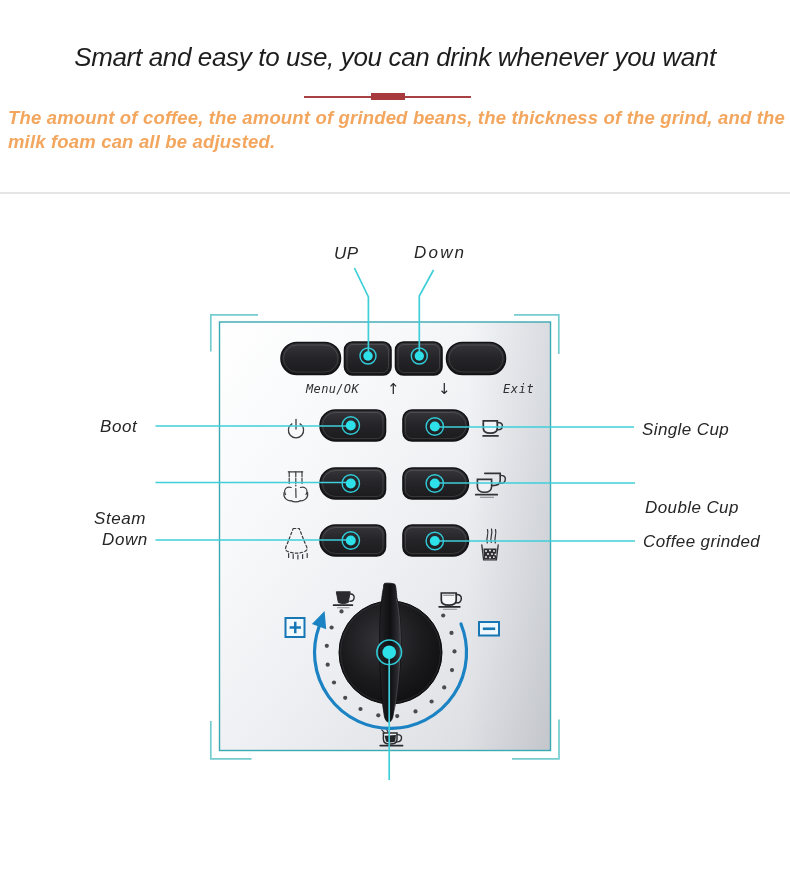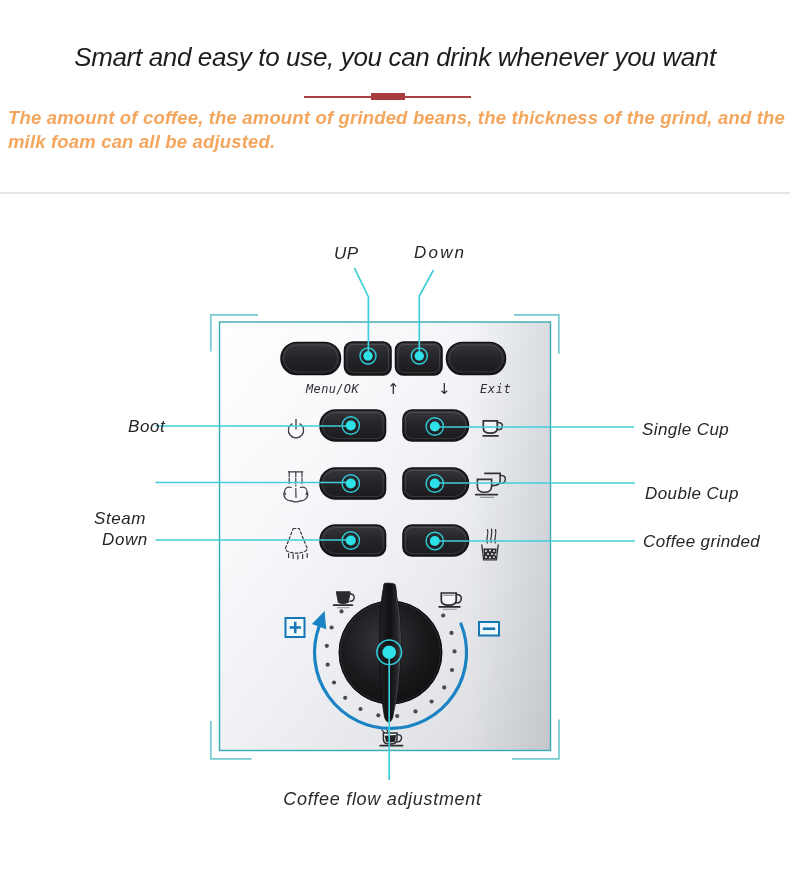--- a/index.html
+++ b/index.html
@@ -9,30 +9,30 @@
          font-size:26px;color:#1d1d1d;letter-spacing:-0.35px;}
   .divider-line{position:absolute;left:304px;top:96px;width:167px;height:2px;background:#a84044;}
   .divider-bar{position:absolute;left:371px;top:93px;width:34px;height:7px;background:#a63a3c;}
   .subtitle{position:absolute;left:8px;top:106px;width:784px;
             font-size:18.5px;font-weight:bold;color:#f3a65e;line-height:23.6px;letter-spacing:0.17px;}
   .subtitle span{display:block;}
   .rule{position:absolute;left:0;top:192px;width:790px;height:2px;background:#e4e5e7;}
   .fig-label{position:absolute;color:#262626;font-size:17px;line-height:20px;white-space:nowrap;letter-spacing:0.6px;}
   .lbl-up{left:334px;top:244px;letter-spacing:0.5px;}
   .lbl-down{left:414px;top:243px;letter-spacing:2.2px;}
-  .lbl-boot{left:100px;top:417px;margin-left:28px;}
+  .lbl-boot{left:100px;top:417px;}
   .lbl-steam{left:94px;top:473px;margin-top:36px;}
   .lbl-clean{left:102px;top:530px;}
   .lbl-single{left:642px;top:420px;letter-spacing:0.4px;}
-  .lbl-double{left:645px;top:484px;letter-spacing:0.4px;}
+  .lbl-double{left:645px;top:498px;letter-spacing:0.4px;}
   .lbl-powder{left:643px;top:532px;letter-spacing:0.4px;}
   .lbl-flow{left:230px;top:789px;width:305px;text-align:center;font-size:18px;color:#2b2b2b;letter-spacing:0.7px;}
   .print-label{position:absolute;font-family:"DejaVu Sans Mono",monospace;font-size:12px;color:#2f2f33;white-space:nowrap;margin-left:25px;}
   .prn-menu{left:281px;top:382px;letter-spacing:0.35px;}
-  .prn-exit{left:455px;top:382px;letter-spacing:0.6px;}
+  .prn-exit{left:478px;top:382px;letter-spacing:0.6px;}
   .prn-arrow{font-family:"DejaVu Sans",sans-serif;font-size:15px;color:#2a2a2e;}
   .prn-up{left:362px;top:380px;}
   .prn-dn{left:413px;top:380px;}
   svg.fig{position:absolute;left:0;top:0;}
 </style>
 </head>
 <body>
 
 <div class="page">
 
@@ -314,20 +314,19 @@
   </svg>
 
   <div class="fig-label lbl-up">UP</div>
   <div class="fig-label lbl-down">Down</div>
   <div class="fig-label lbl-boot">Boot</div>
   <div class="fig-label lbl-steam">Steam</div>
   <div class="fig-label lbl-clean">Down</div>
   <div class="fig-label lbl-single">Single Cup</div>
   <div class="fig-label lbl-double">Double Cup</div>
   <div class="fig-label lbl-powder">Coffee grinded</div>
-  <div class="fig-label lbl-flow">Coffee flow adjustment</div>
 
   <div class="print-label prn-menu">Menu/OK</div>
   <div class="print-label prn-arrow prn-up">↑</div>
   <div class="print-label prn-arrow prn-dn">↓</div>
   <div class="print-label prn-exit">Exit</div>
 
 </div>
 
 </body></html>

